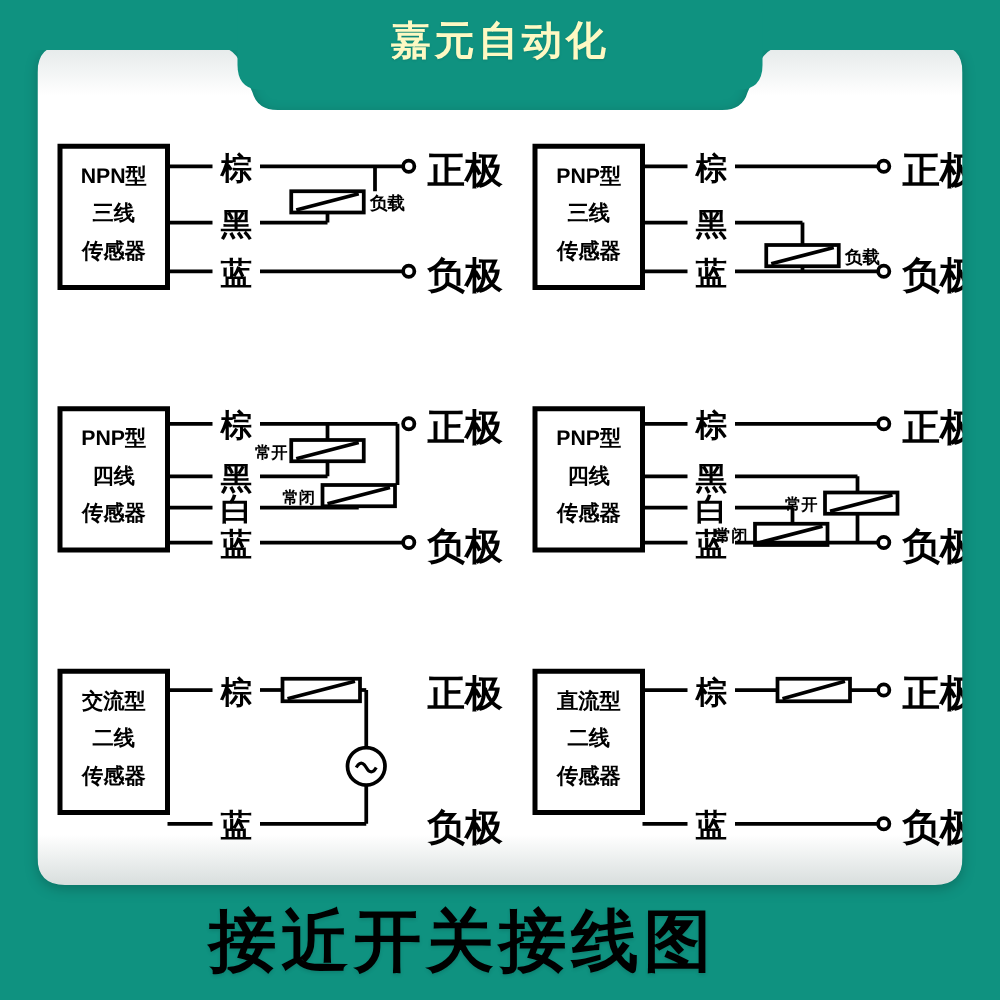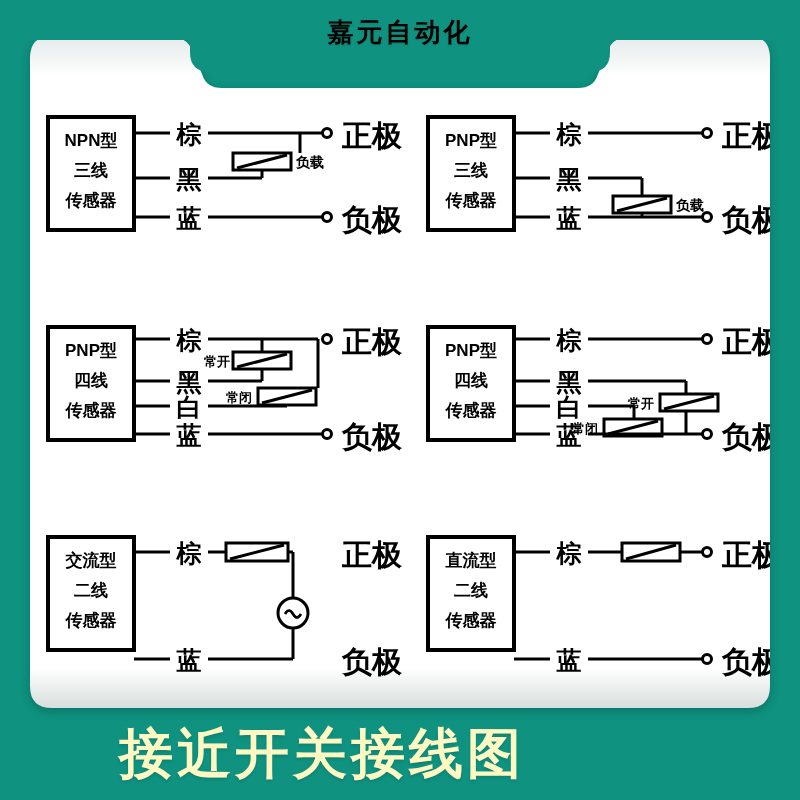--- a/index.html
+++ b/index.html
@@ -27,22 +27,22 @@
     width: 800px;
     height: 76px;
     z-index: 5;
     pointer-events: none;
   }
   .header-title {
     position: absolute;
     left: 0; top: 6px;
     width: 800px;
     text-align: center;
-    color: #000000;
-    font-size: 26px;
+    color: #fef9c3;
+    font-size: 32px;
     font-weight: bold;
     letter-spacing: 3px;
     z-index: 7;
     line-height: 52px;
     text-shadow: 0 1px 2px rgba(0,0,0,0.10);
   }
 
   
   .panel-wrap {
     position: absolute;
@@ -66,26 +66,27 @@
 
   
   .footer-title {
     position: absolute;
     left: 0;
     top: 706px;
     width: 644px;
     height: 94px;
     text-align: center;
     line-height: 94px;
-    color: #fef9c3;
+    color: #000000;
     font-size: 54px;
     font-weight: bold;
     letter-spacing: 4px;
     z-index: 5;
     text-shadow: 0 2px 3px rgba(0,0,0,0.12);
+    padding-left: 48px;
   }
 
   
   .svg-diagrams { display: block; }
   text { font-family: "Liberation Sans", "DejaVu Sans", sans-serif; }
   .t-box {
     font-size: 17px;
     font-weight: bold;
     fill: #000;
   }

